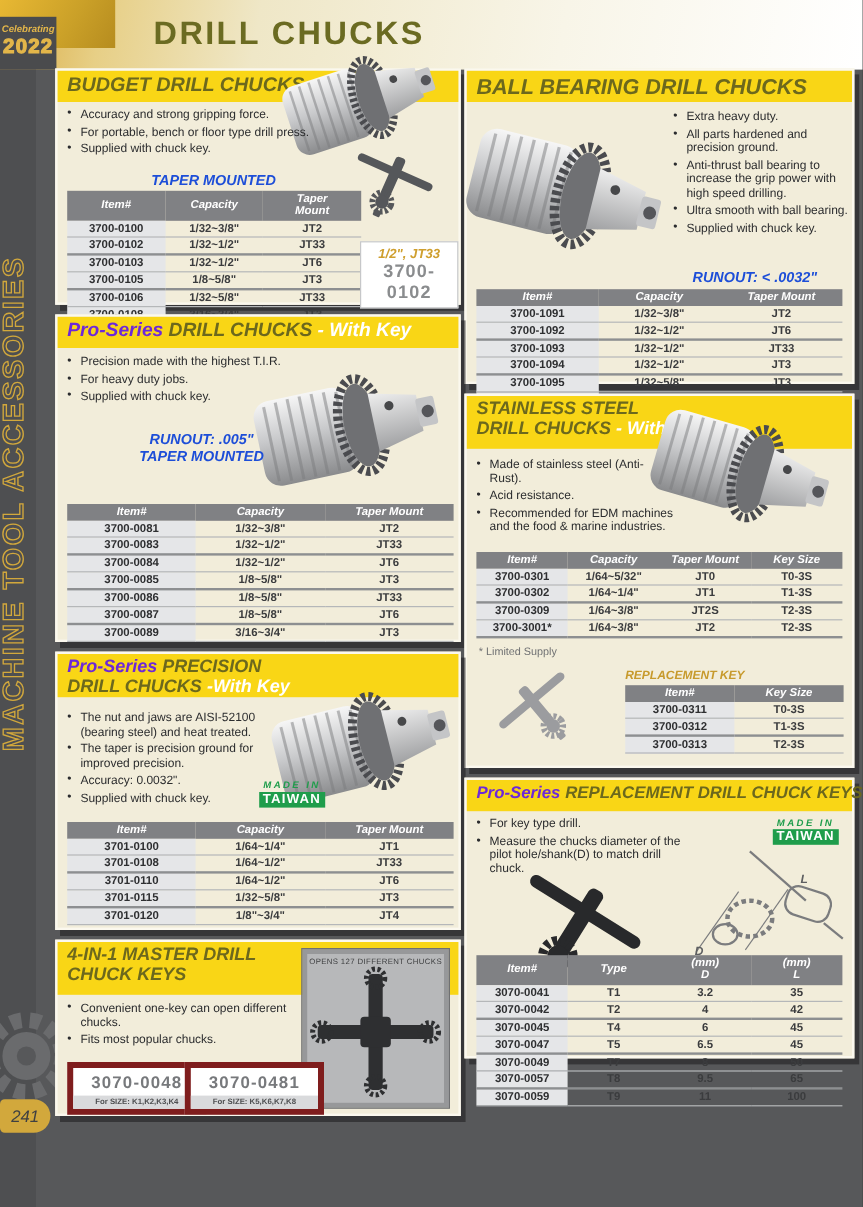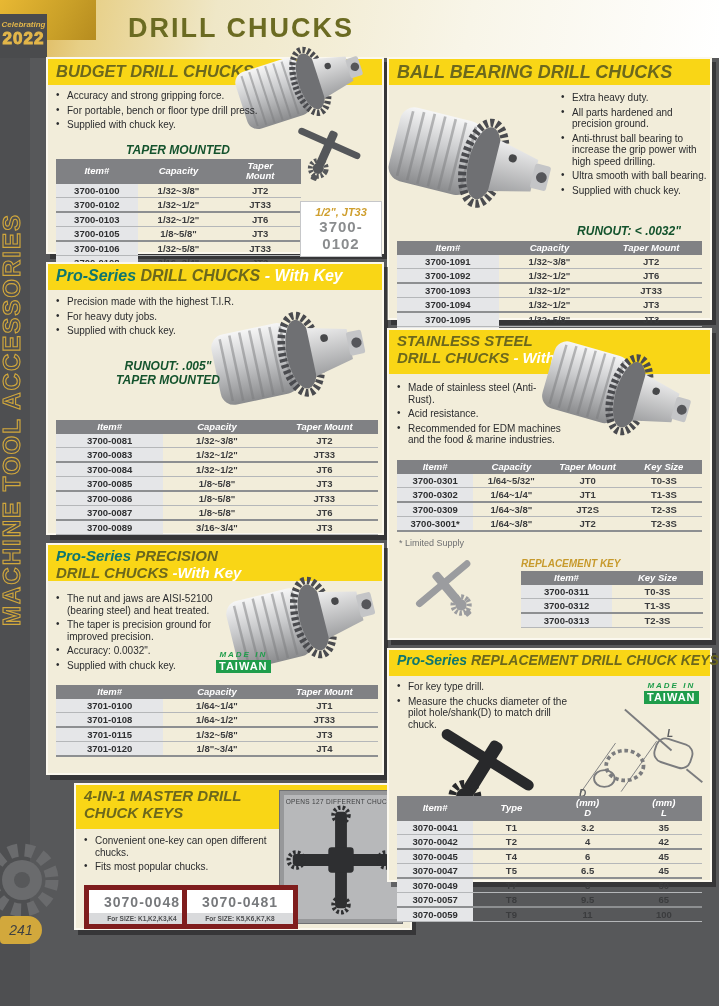--- a/index.html
+++ b/index.html
@@ -30,28 +30,28 @@
   .page-num { position:absolute; left:0; top:916px; width:42px; height:28px; background:#d2a83c;
               border-radius:4px 14px 14px 4px; text-align:center; line-height:28px;
               font-weight:normal; font-style:italic; font-size:14px; color:#3f4042; }
 
   
   .card { position:absolute; background:#f2edda; border:2px solid #fbf8ee;
           box-shadow:4px 5px 0 rgba(28,28,30,.55); }
   .band { position:absolute; left:0; top:0; width:100%; background:#f9d616;
           font-style:italic; font-weight:bold; color:#6c681d; padding:3px 8px;
           line-height:1.12; white-space:nowrap; }
-  .t-red { color:#0f766e; } .t-olive { color:#6c681d; } .t-white { color:#ffffff; }
+  .t-red { color:#6d28d9; } .t-olive { color:#6c681d; } .t-white { color:#ffffff; }
 
   ul.bullets { list-style:none; position:absolute; }
   ul.bullets li { position:relative; padding-left:11px; margin-bottom:3px;
                   font-size:10px; font-weight:500; color:#2b2c2e; line-height:1.15; }
   ul.bullets li::before { content:"•"; position:absolute; left:0; top:-1px; color:#2b2c2e; }
 
-  .magenta { color:#14532d; font-weight:bold; font-style:italic; font-size:12px; text-align:center; }
+  .magenta { color:#1d4ed8; font-weight:bold; font-style:italic; font-size:12px; text-align:center; }
 
   table { border-collapse:collapse; position:absolute; table-layout:fixed; }
   th { background:#808184; color:#fff; font-style:italic; font-weight:bold; font-size:9.5px;
        padding:2px 2px; text-align:center; white-space:pre-line; line-height:1.1; }
   td { text-align:center; font-size:9.5px; font-weight:bold; color:#3b3c3e;
        padding:1px 2px; border-bottom:1px solid #b5b7b9; }
   td:first-child { background:#e5e6e8; color:#2e2f31; }
   tbody tr:nth-child(even) td { border-bottom:2px solid #8d8f91; }
 
   .callout { position:absolute; background:#fff; border:1px solid #c6c7c9; text-align:center; padding:4px 2px; }
@@ -456,34 +456,39 @@
             <td>3701-0100</td>
             <td>1/64~1/4"</td>
             <td>JT1</td>
           </tr>
           <tr>
             <td>3701-0108</td>
             <td>1/64~1/2"</td>
             <td>JT33</td>
           </tr>
           <tr>
+            <td>3701-0110</td>
+            <td>1/64~1/2"</td>
+            <td>JT6</td>
+          </tr>
+          <tr>
             <td>3701-0115</td>
             <td>1/32~5/8"</td>
             <td>JT3</td>
           </tr>
           <tr>
             <td>3701-0120</td>
             <td>1/8"~3/4"</td>
             <td>JT4</td>
           </tr>
         </tbody>
       </table>
   </section>
 
-  <section class="card" style="left:46px; top:783px; width:338px; height:147px;margin-left:28px;">
+  <section class="card" style="left:46px; top:783px; width:338px; height:147px;">
     <div class="band" style="height:44px; font-size:15px;">
       <span class="t-olive">4-IN-1 MASTER DRILL</span><br>
       <span class="t-olive">CHUCK KEYS</span>
     </div>
     <div class="photo-box" style="left:204px; top:6px; width:122px; height:132px;">
       <span class="cap">OPENS 127 DIFFERENT CHUCKS</span>
       <svg width="110" height="110" viewBox="0 0 130 130">
         <g fill="#2e2f31">
           <rect x="58" y="8" width="14" height="114" rx="4"></rect>
           <rect x="8" y="58" width="114" height="14" rx="4"></rect>

